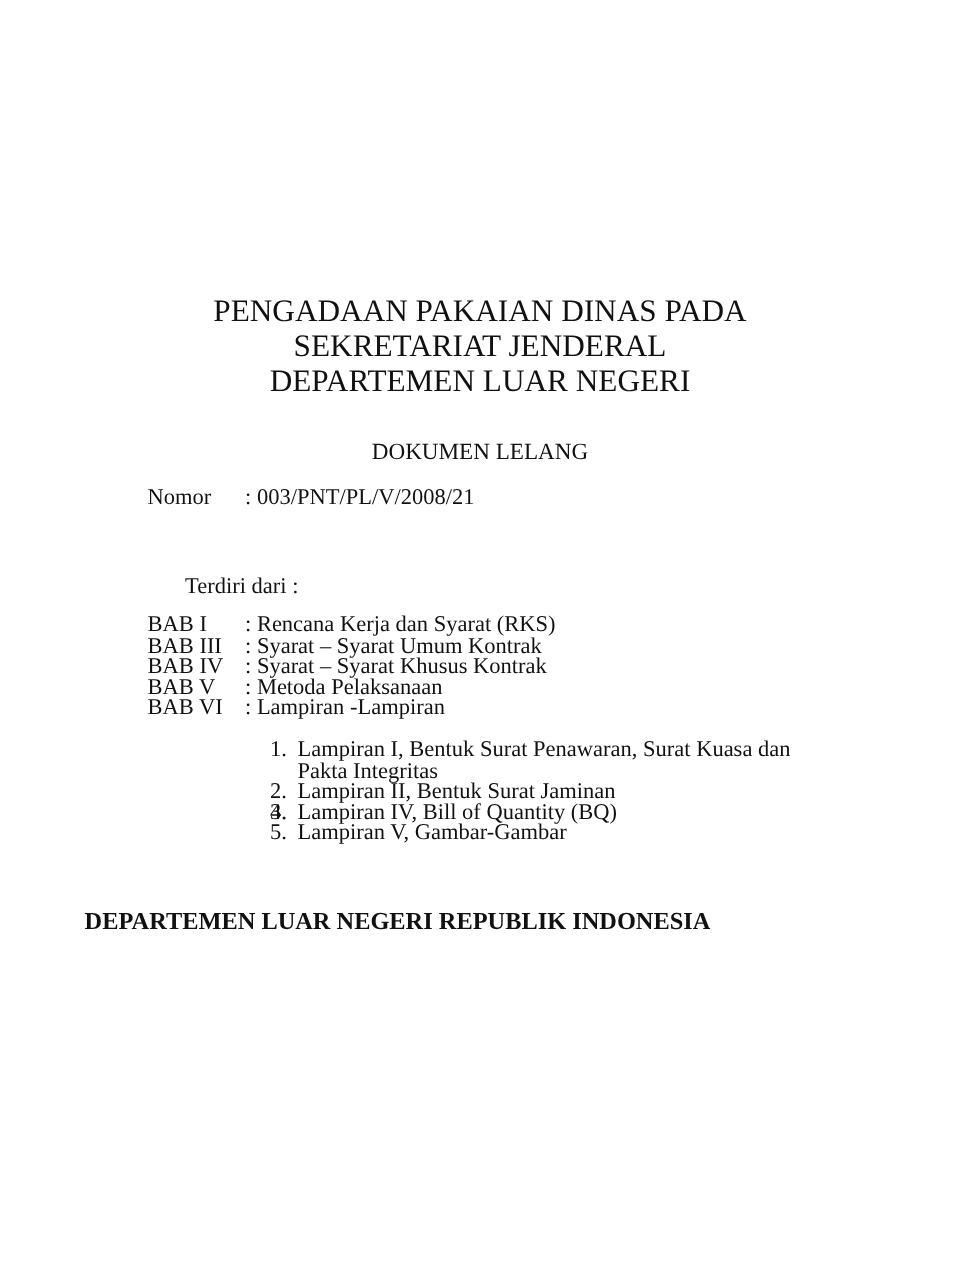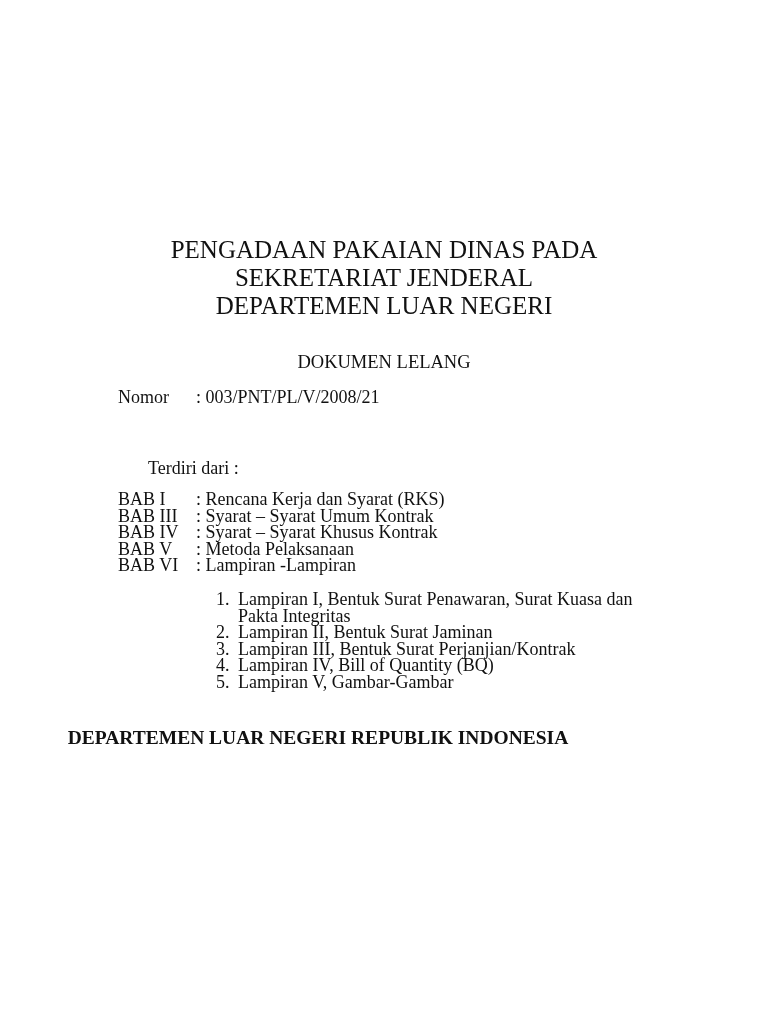--- a/index.html
+++ b/index.html
@@ -76,21 +76,20 @@
     <div class="lamp-item">
       <span class="lamp-num">1.</span>
       <span>Lampiran I, Bentuk Surat Penawaran, Surat Kuasa dan Pakta Integritas</span>
     </div>
     <div class="lamp-item">
       <span class="lamp-num">2.</span>
       <span>Lampiran II, Bentuk Surat Jaminan</span>
     </div>
     <div class="lamp-item">
       <span class="lamp-num">3.</span>
-      <span>Lampiran III, Bentuk Surat Perjanjian/Kontrak</span>
     </div>
     <div class="lamp-item">
       <span class="lamp-num">4.</span>
       <span>Lampiran IV, Bill of Quantity (BQ)</span>
     </div>
     <div class="lamp-item">
       <span class="lamp-num">5.</span>
       <span>Lampiran V, Gambar-Gambar</span>
     </div>
   </div>

